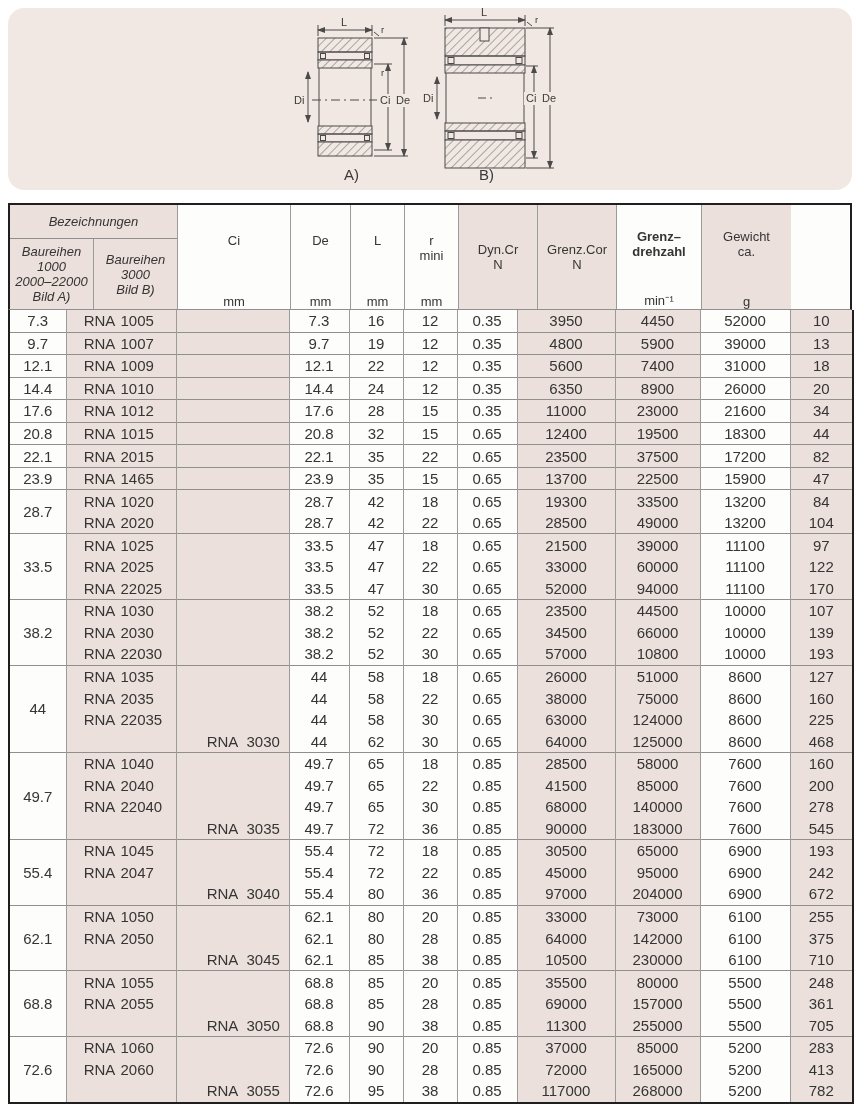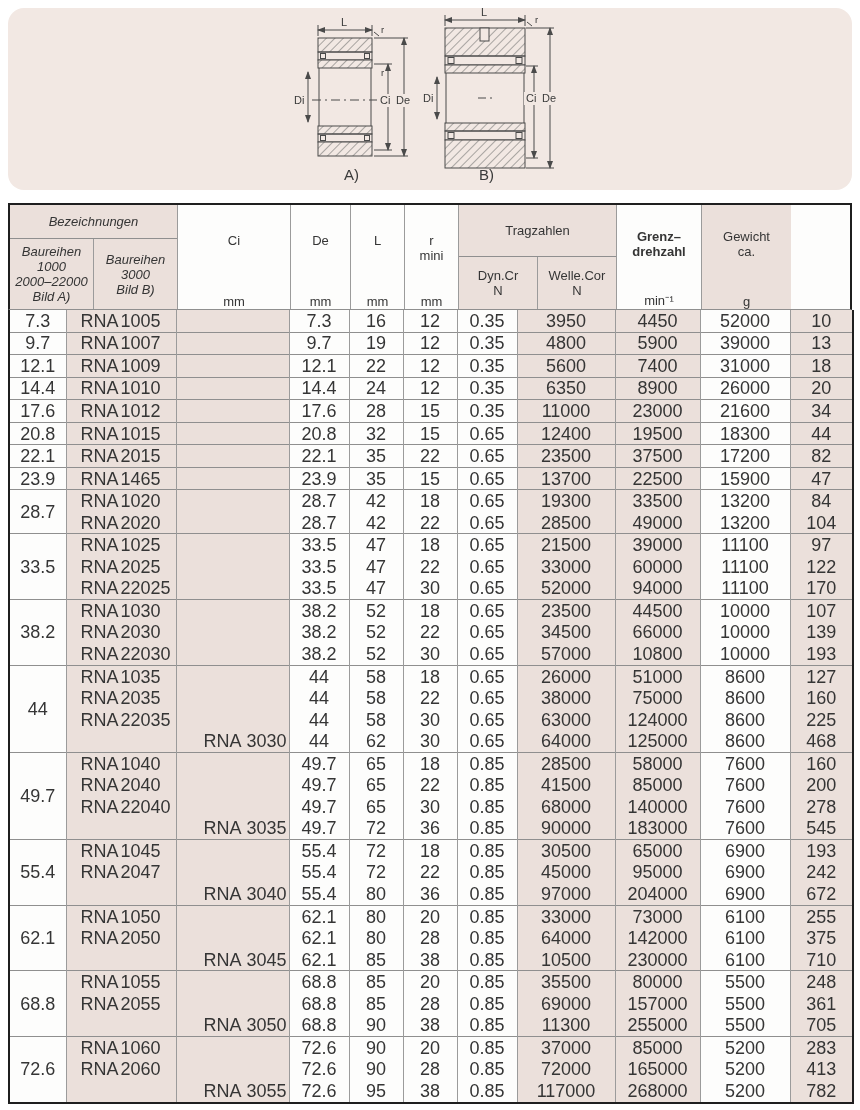--- a/index.html
+++ b/index.html
@@ -24,21 +24,21 @@
   .strip-top.tall{height:51px;}
   .subsplit{display:flex;flex:1;}
   .subsplit>div{flex:1;display:flex;align-items:center;justify-content:center;line-height:15px;white-space:pre-line;text-align:center;}
   .subsplit>div+div{border-left:1px solid #9b9b9b;}
   .sym-top{margin-top:28px;line-height:15px;white-space:pre-line;}
   .sym-unit{margin-top:auto;margin-bottom:0;}
   .welle-top{margin-top:28px;}
   .welle-bot{margin-top:auto;margin-bottom:11px;letter-spacing:.5px;}
   
   table.spec{border-collapse:collapse;table-layout:fixed;width:844px;
-             border:2px solid #1f1f1f;border-top:none;font-size:18px;background:#fdfdfc;}
+             border:2px solid #1f1f1f;border-top:none;font-size:15px;background:#fdfdfc;}
   table.spec td{height:21.55px;padding:0;border:none;border-left:1px solid #9b9b9b;
                 text-align:center;vertical-align:middle;line-height:1;color:#353535;}
   table.spec td.c-welle{border-left:none;background:#fdfdfc;}
   tr.group-start td{border-top:1px solid #8f8f8f;}
   td.c-desig{text-align:left;}
   .desig{display:flex;align-items:center;}
   .desig .p{display:inline-block;}
   td.col-a .desig{padding-left:12px;}
   td.col-a .desig .p{width:42px;}
   td.col-b .desig{padding-left:22px;}
@@ -177,25 +177,24 @@
     <div class="hcell white">
       <div class="sym-top">L</div>
       <div class="sym-unit">mm</div>
     </div>
     <div class="hcell white">
       <div class="sym-top">r
 mini</div>
       <div class="sym-unit">mm</div>
     </div>
     <div class="hcell tint h-two" style="grid-column:span 2;align-items:stretch;">
-      <div class="strip-top tall">Tragzahlen</div>
       <div class="subsplit">
         <div>Dyn.Cr
 N</div>
-        <div>Welle.Cor
+        <div>Grenz.Cor
 N</div>
       </div>
     </div>
     <div class="hcell white">
       <div class="sym-top" style="margin-top:24px;font-weight:bold;">Grenz–
 drehzahl</div>
       <div class="sym-unit">min⁻¹</div>
     </div>
     <div class="hcell tint">
       <div class="sym-top" style="margin-top:24px;">Gewicht

